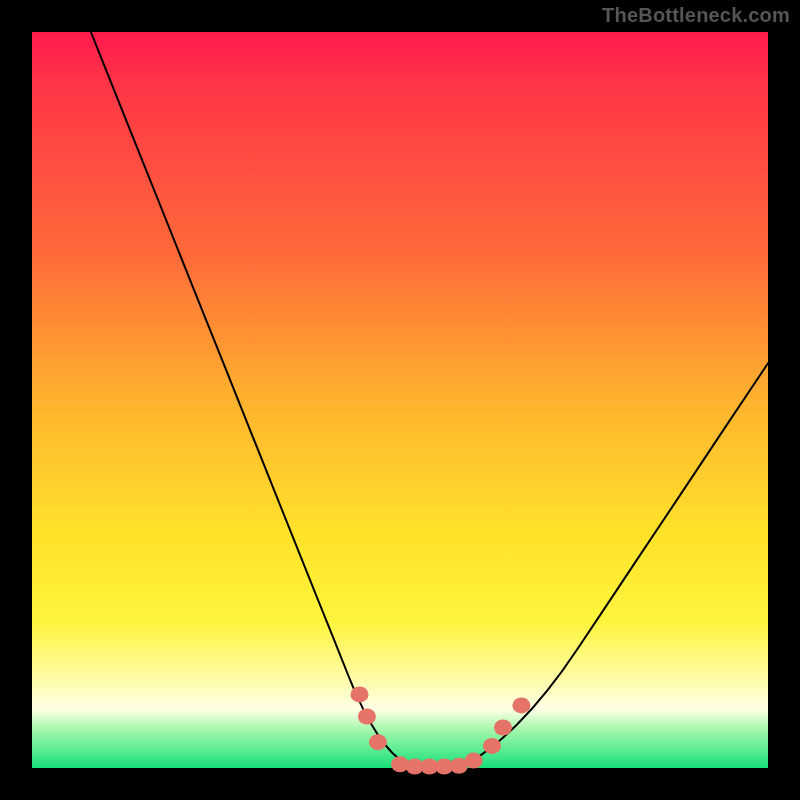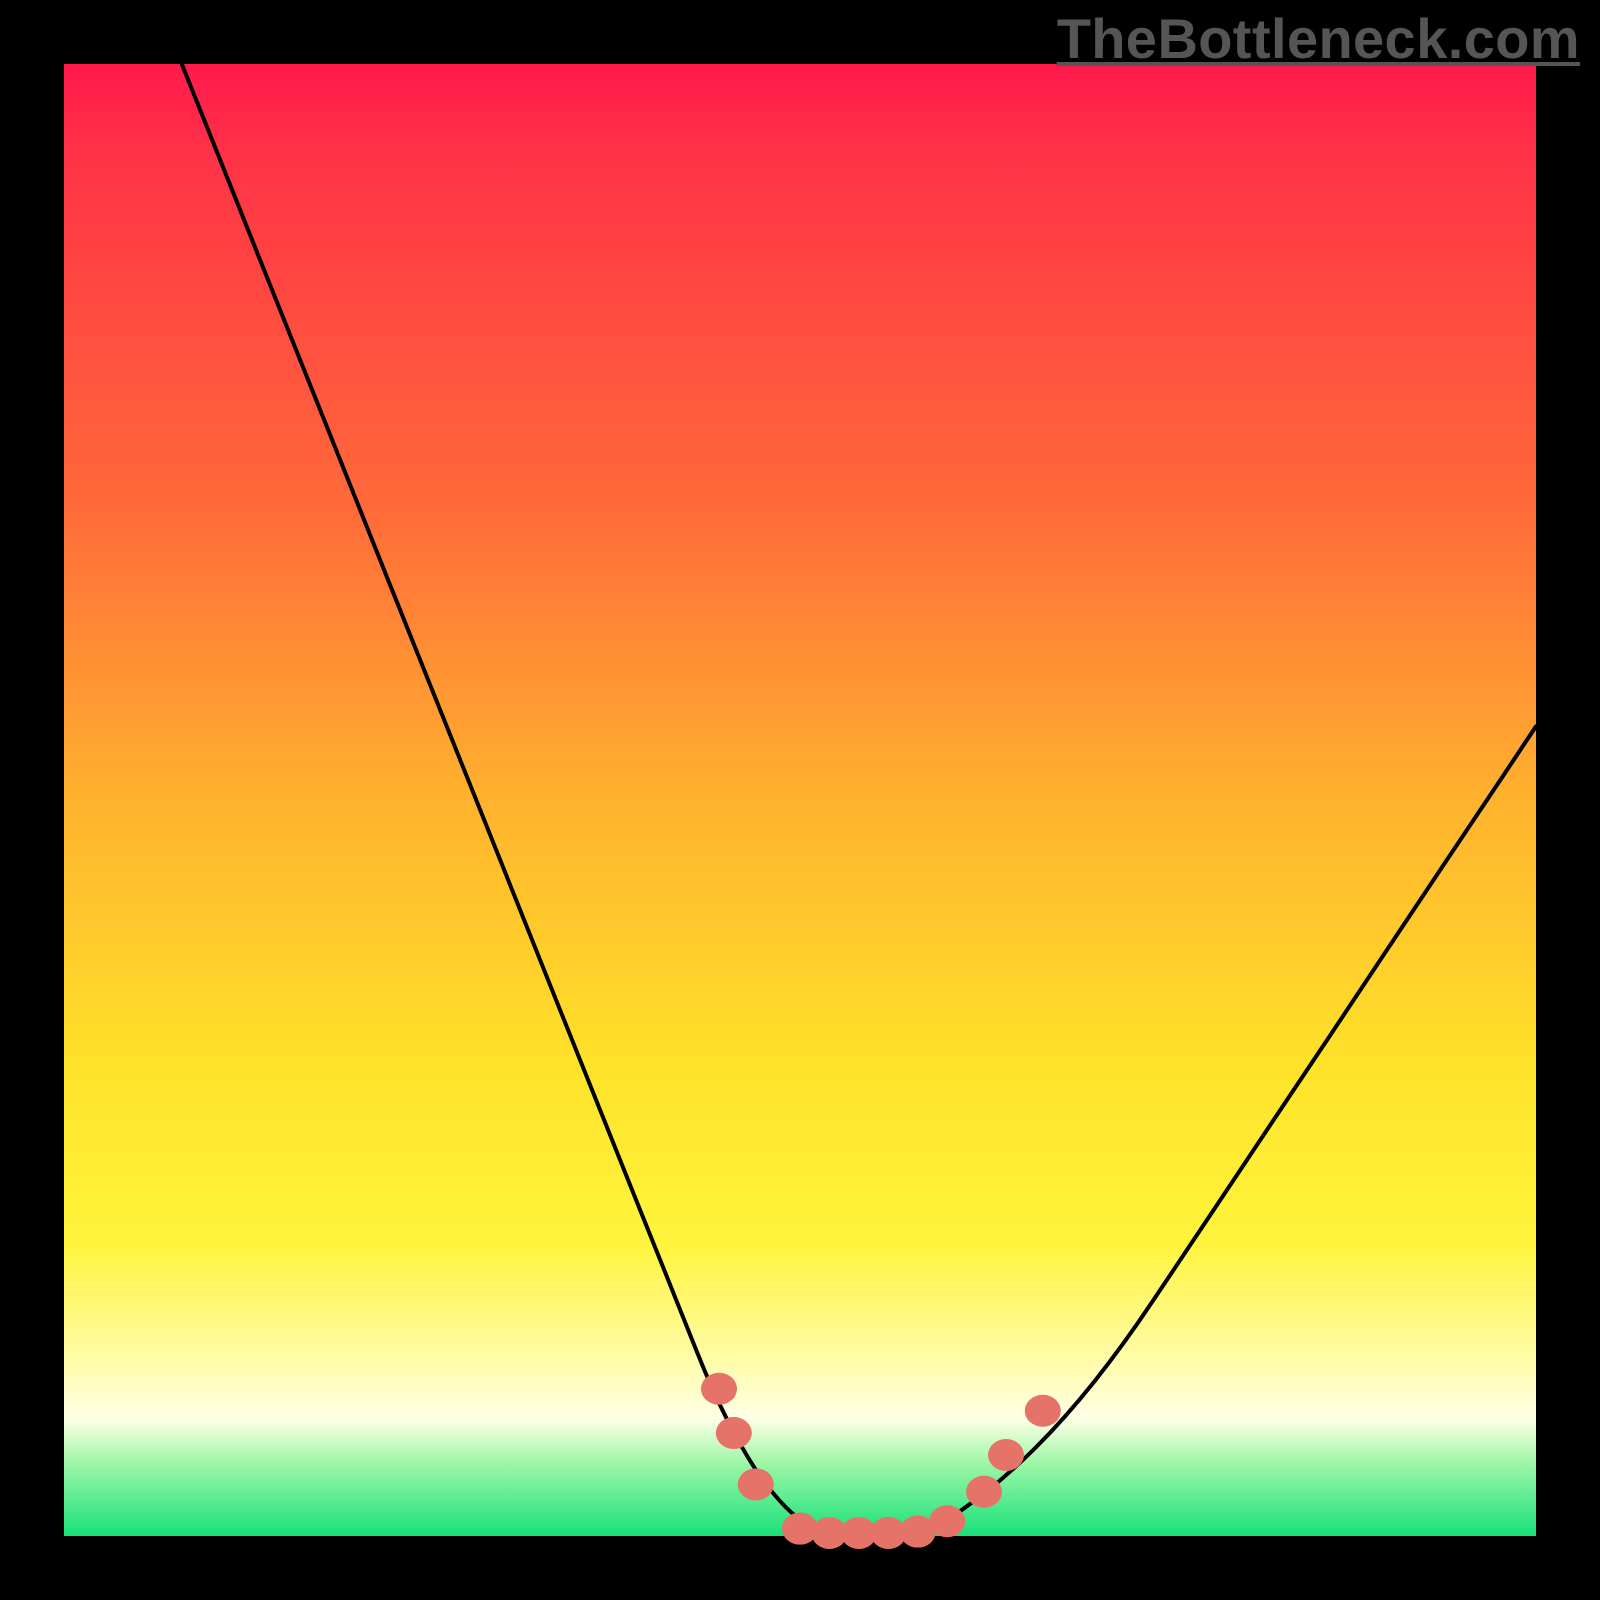--- a/index.html
+++ b/index.html
@@ -36,25 +36,24 @@
       #ffffe6 92%,
       #9ff7a8 95%,
       #18e07a 100%
     );
   }
   .watermark {
     position: absolute;
     top: 4px;
     right: 10px;
     font-family: Arial, Helvetica, sans-serif;
-    font-size: 28px;
+    font-size: 20px;
     font-weight: 600;
     color: #555;
     letter-spacing: 0.2px;
-    text-decoration: underline;
   }
   svg.curve {
     position: absolute;
     top: 0;
     left: 0;
     width: 736px;
     height: 736px;
     overflow: visible;
   }
   .curve-stroke {

